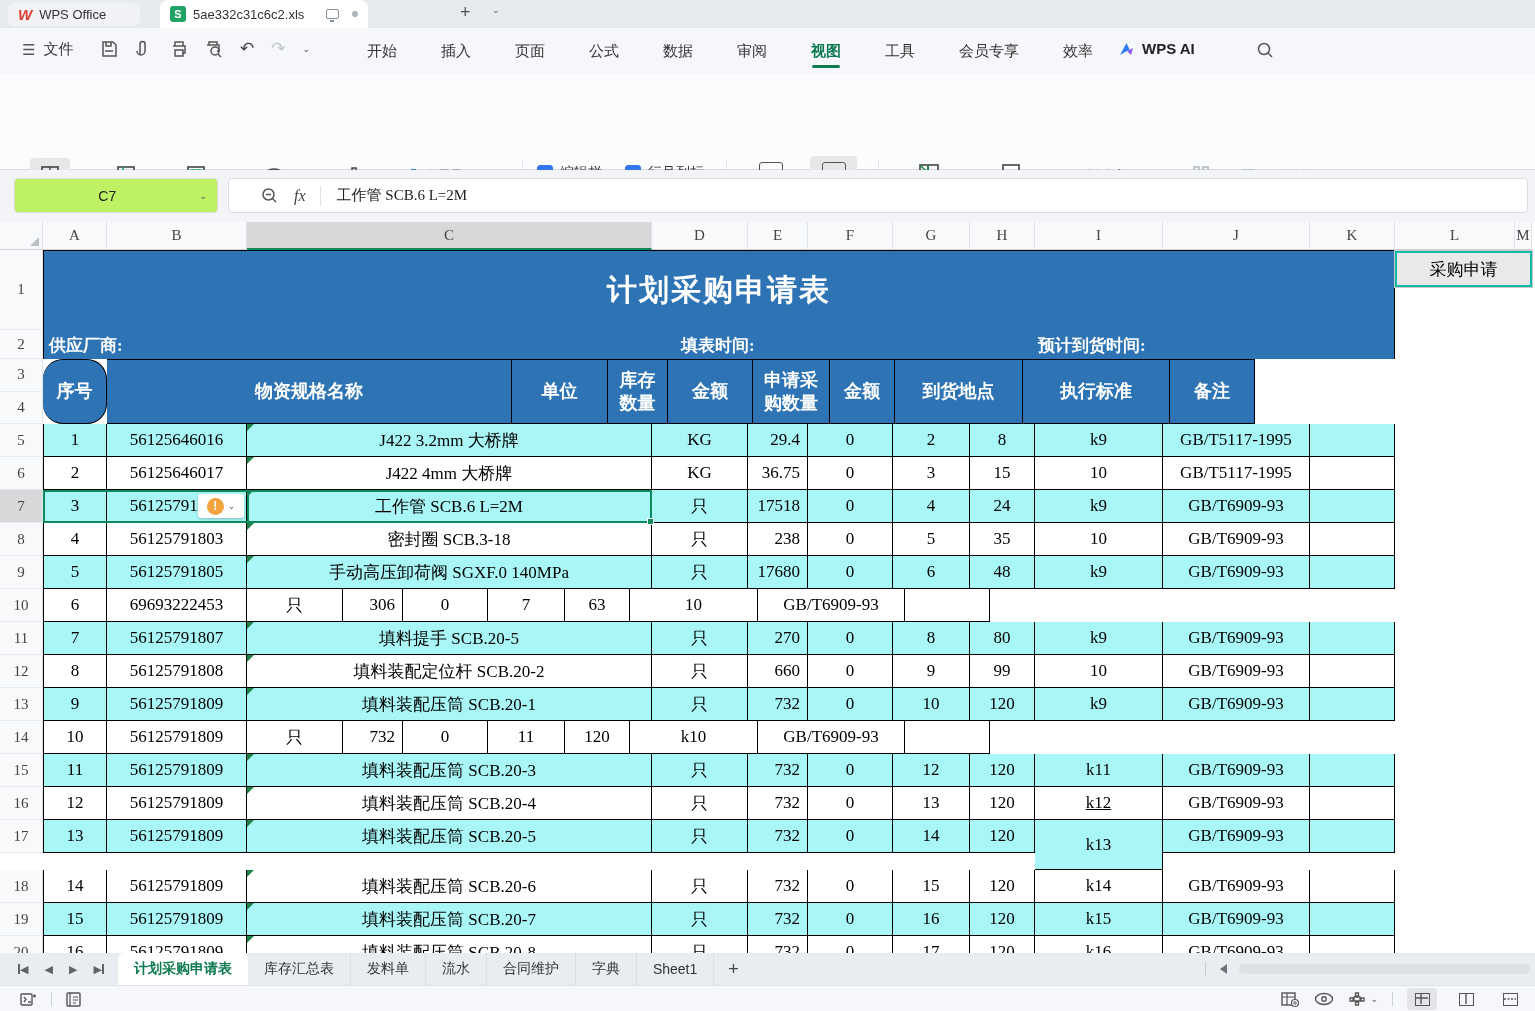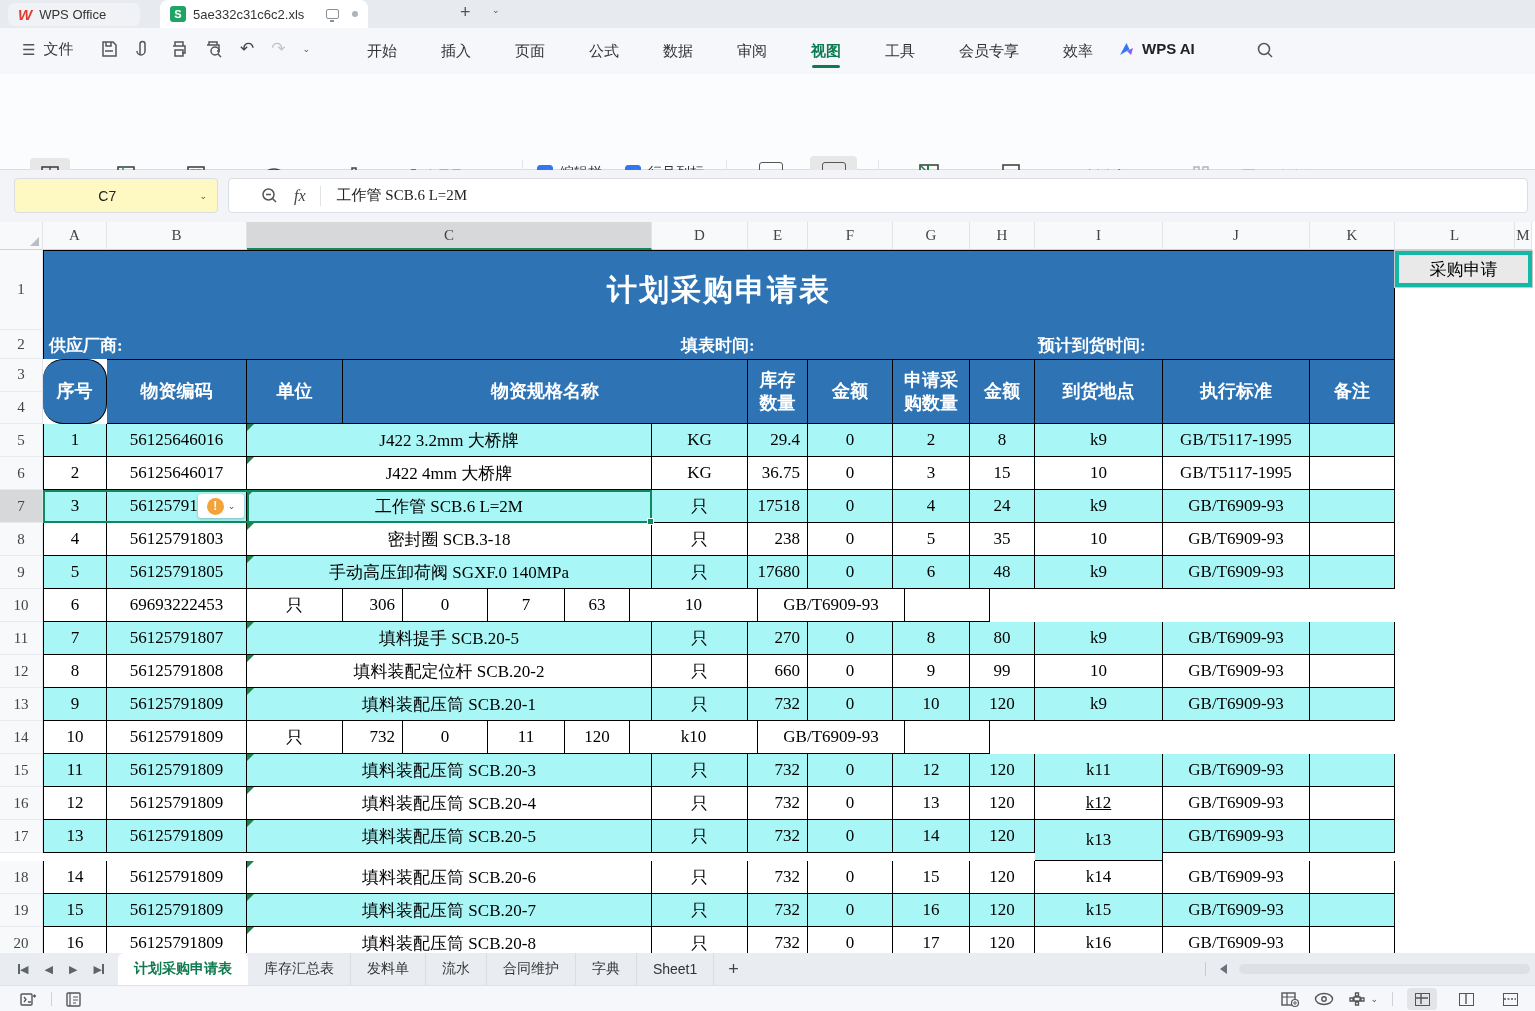--- a/index.html
+++ b/index.html
@@ -52,21 +52,21 @@
   .chkbox { width:16px; height:16px; border-radius:3px; border:1px solid #c7cacf; background:#fff;
     display:flex; align-items:center; justify-content:center; }
   .chkbox.on { background:#3476f0; border-color:#3476f0; color:#fff; font-size:11px; font-weight:bold; }
   .rb-divider { position:absolute; top:86px; width:1px; height:66px; background:#e2e5ea; }
   .chev { font-size:9px; color:#555; }
   .pct-box { width:24px; height:24px; border:1.5px solid #555; border-radius:3px; font-size:13px;
     color:#555; display:flex; align-items:center; justify-content:center; font-weight:bold; }
 
   
   .formulabar { position:absolute; left:0; top:170px; width:1535px; height:52px; background:#f2f4f7; }
-  .namebox { position:absolute; left:14px; top:8px; width:204px; height:35px; background:#fef9c3;
+  .namebox { position:absolute; left:14px; top:8px; width:204px; height:35px; background:#bef264;
     border:1px solid #dadee3; border-radius:4px; display:flex; align-items:center; }
   .namebox-text { flex:1; text-align:center; font-size:14px; color:#222; }
   .namebox .chev { margin-right:10px; }
   .fx-area { position:absolute; left:228px; top:8px; width:1300px; height:35px; background:#fff;
     border:1px solid #dadee3; border-radius:4px; display:flex; align-items:center; }
   .fx-glyph { font-style:italic; font-family:"Liberation Serif", serif; font-size:16px; color:#444; margin:0 14px 0 16px; }
   .fx-sep { width:1px; height:20px; background:#e0e3e8; margin-right:16px; }
   .fx-text { font-family:"Liberation Serif", serif; font-size:15px; color:#222; }
 
   
@@ -96,21 +96,21 @@
   .cell.right { justify-content:flex-end; padding-right:7px; }
   .cell.tri:before { content:""; position:absolute; left:0; top:0;
     border-top:7px solid #1d8348; border-right:7px solid transparent; }
   .blue { background:#2e74b5; color:#fff; border-bottom:none; }
   .title-cell { border:1px solid #000; border-bottom:none; font-size:30px; font-weight:bold; letter-spacing:2px; }
   .hcell { background:#2e74b5; color:#fff; font-weight:bold; font-size:18px; text-align:center;
     line-height:1.25; border-right:1px solid #000; border-bottom:1px solid #000; border-top:1px solid #000;
     display:flex; align-items:center; justify-content:center; flex-shrink:0; }
   .row2-bar { position:relative; border-left:1px solid #000; border-right:1px solid #000; }
   .row2-lbl { position:absolute; top:50%; transform:translateY(-50%); font-weight:bold; font-size:17px; white-space:nowrap; }
-  .purchase-btn { position:absolute; background:#e9e9e9; border:4px solid #14b8a6; outline:1px solid #c9c9c9;
+  .purchase-btn { position:absolute; background:#e9e9e9; border:2px solid #14b8a6; outline:1px solid #c9c9c9;
     font-family:"Liberation Serif", serif; font-size:17px; color:#000;
     display:flex; align-items:center; justify-content:center; }
   .sel-range { position:absolute; border:2px solid #0f8a5e; pointer-events:none; }
   .sel-cell { position:absolute; border:2px solid #0f8a5e; pointer-events:none; }
   .fill-handle { position:absolute; width:7px; height:7px; background:#0f8a5e; border:1px solid #fff; pointer-events:none; }
   .warn-pill { position:absolute; width:46px; height:24px; background:#fff; border-radius:3px;
     box-shadow:0 1px 3px rgba(0,0,0,.25); display:flex; align-items:center; justify-content:center; gap:4px; }
   .warn-circle { width:17px; height:17px; border-radius:50%; background:#f2a33c; color:#fff;
     font-size:12px; font-weight:bold; display:flex; align-items:center; justify-content:center; }
 
@@ -403,23 +403,22 @@
             <span class="row2-lbl" style="left: 637px;">填表时间:</span>
             <span class="row2-lbl" style="left: 994px;">预计到货时间:</span>
           </div>
         </div>
         <div class="srow">
           <div class="rh-split" style="height: 65px;">
             <div class="rh" style="height: 32.5px;">3</div>
             <div class="rh" style="height: 32.5px;">4</div>
           </div>
           <div class="hcell first" style="width: 64px; height: 65px; border-radius: 20px;">序号</div>
-          <div class="hcell" style="width: 140px; height: 65px;">物资编码</div>
+          <div class="hcell" style="width: 405px; height: 65px;">物资规格名称</div>
           <div class="hcell" style="width: 96px; height: 65px;">单位</div>
-          <div class="hcell" style="width: 405px; height: 65px;">物资规格名称</div>
           <div class="hcell" style="width: 60px; height: 65px; padding: 0px 11px;">库存数量</div>
           <div class="hcell" style="width: 85px; height: 65px;">金额</div>
           <div class="hcell" style="width: 77px; height: 65px; padding: 0px 10px;">申请采购数量</div>
           <div class="hcell" style="width: 65px; height: 65px;">金额</div>
           <div class="hcell" style="width: 128px; height: 65px;">到货地点</div>
           <div class="hcell" style="width: 147px; height: 65px;">执行标准</div>
           <div class="hcell" style="width: 85px; height: 65px;">备注</div>
         </div>
         <div class="srow">
           <div class="rh" style="height: 33px;">5</div>
@@ -590,21 +589,21 @@
         <div class="srow">
           <div class="rh" style="height: 33px;">17</div>
           <div class="cell first cyan" style="width: 64px; height: 33px;">13</div>
           <div class="cell cyan" style="width: 140px; height: 33px;">56125791809</div>
           <div class="cell cyan tri" style="width: 405px; height: 33px;">填料装配压筒 SCB.20-5</div>
           <div class="cell cyan" style="width: 96px; height: 33px;">只</div>
           <div class="cell cyan right" style="width: 60px; height: 33px;">732</div>
           <div class="cell cyan" style="width: 85px; height: 33px;">0</div>
           <div class="cell cyan" style="width: 77px; height: 33px;">14</div>
           <div class="cell cyan" style="width: 65px; height: 33px;">120</div>
-          <div class="cell cyan" style="width: 128px; height: 41px;">k13</div>
+          <div class="cell cyan" style="width: 128px; height: 50px;">k13</div>
           <div class="cell cyan" style="width: 147px; height: 33px;">GB/T6909-93</div>
           <div class="cell cyan" style="width: 85px; height: 33px;"></div>
         </div>
         <div class="srow">
           <div class="rh" style="height: 33px;">18</div>
           <div class="cell first" style="width: 64px; height: 33px;">14</div>
           <div class="cell" style="width: 140px; height: 33px;">56125791809</div>
           <div class="cell tri" style="width: 405px; height: 33px;">填料装配压筒 SCB.20-6</div>
           <div class="cell" style="width: 96px; height: 33px;">只</div>
           <div class="cell right" style="width: 60px; height: 33px;">732</div>

